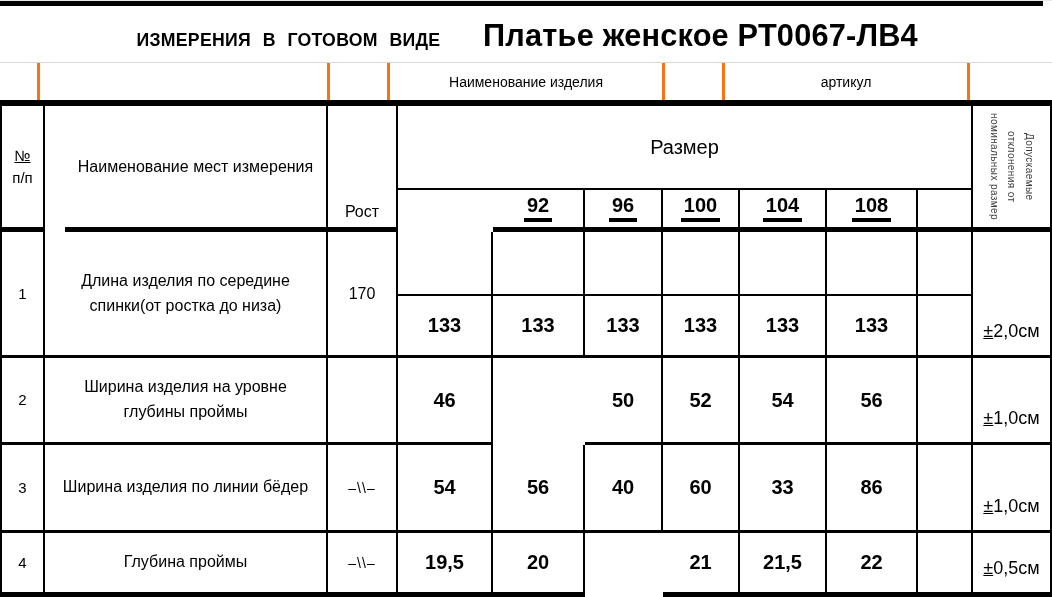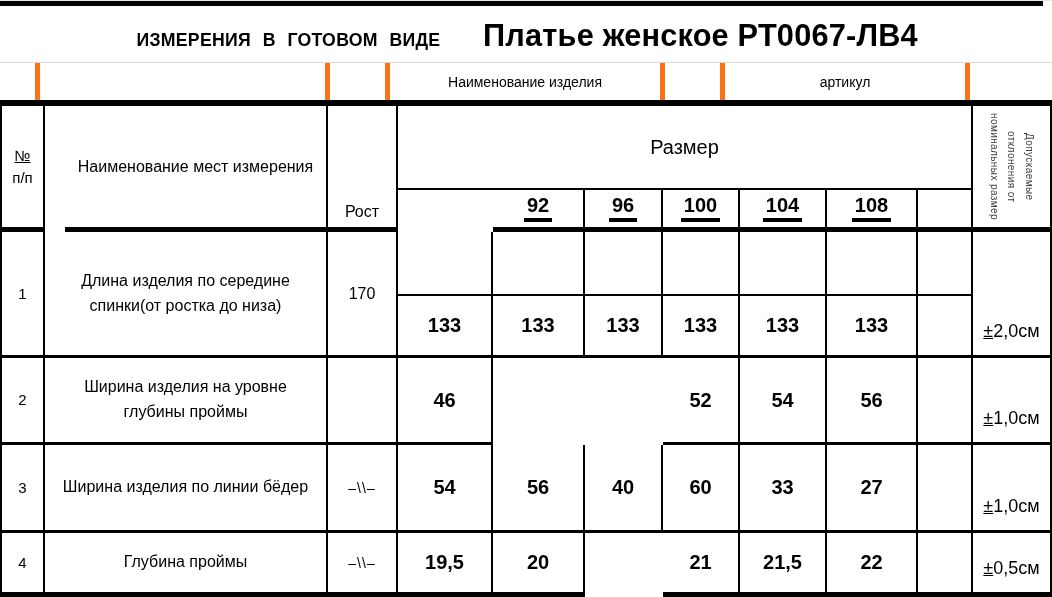--- a/index.html
+++ b/index.html
@@ -12,21 +12,21 @@
   .top-bar{position:absolute;top:0;left:0;width:1043px;height:5px;background:#000;}
   .titles{height:100%;display:flex;align-items:baseline;justify-content:center;gap:22px;padding-top:16px;box-sizing:border-box;}
   .title-small{font-size:19px;font-weight:bold;word-spacing:7px;letter-spacing:.3px;transform:scaleX(.93);transform-origin:right baseline;}
   .title-big{font-size:32px;font-weight:bold;letter-spacing:.2px;transform:scaleX(.96);transform-origin:left baseline;}
   
   .subheader{
     position:absolute;top:62px;left:0;width:1052px;height:38px;display:grid;
     grid-template-columns:40px 290px 60px 275px 60px 245px 82px;
     border-top:1px solid #d9d9d9;box-sizing:border-box;
   }
-  .sh-cell{border-right:5px solid #f97316;display:flex;align-items:center;justify-content:center;font-size:14px;}
+  .sh-cell{border-right:3px solid #f97316;display:flex;align-items:center;justify-content:center;font-size:14px;}
   .sh-cell:last-child{border-right:none;}
   
   .main-table{
     position:absolute;top:100px;left:0;width:1052px;height:497px;box-sizing:border-box;
     display:grid;background:#fff;
     grid-template-columns:43px 283px 70px 95px 92px 78px 77px 87px 91px 55px 79px;
     grid-template-rows:84px 42px 64px 62px 87px 88px 64px;
     border-top:6px solid #000;border-left:2px solid #000;
   }
   .c{
@@ -128,37 +128,38 @@
     <div class="c val bb3" style="grid-area:4/9/5/10">133</div>
     <div class="c bb3" style="grid-area:4/10/5/11"></div>
     <div class="c tol bb3" style="grid-area:3/11/5/12">
       <span><span class="pm">±</span><span>2,0см</span></span>
     </div>
 
     <div class="c num-col bb3" style="grid-area:5/1/6/2">2</div>
     <div class="c row-name bb3" style="grid-area:5/2/6/3">Ширина изделия на уровне глубины проймы</div>
     <div class="c ditto bb3" style="grid-area:5/3/6/4"></div>
     <div class="c val bb3" style="grid-area:5/4/6/5">46</div>
+    <div class="c val bb3" style="grid-area:5/6/6/7">50</div>
     <div class="c val bb3" style="grid-area:5/7/6/8">52</div>
     <div class="c val bb3" style="grid-area:5/8/6/9">54</div>
     <div class="c val bb3" style="grid-area:5/9/6/10">56</div>
     <div class="c bb3" style="grid-area:5/10/6/11"></div>
     <div class="c tol bb3" style="grid-area:5/11/6/12">
       <span><span class="pm">±</span><span>1,0см</span></span>
     </div>
 
     <div class="c num-col bb3" style="grid-area:6/1/7/2">3</div>
     <div class="c row-name bb3" style="grid-area:6/2/7/3">Ширина изделия по линии бёдер</div>
     <div class="c ditto bb3" style="grid-area:6/3/7/4">–\\–</div>
     <div class="c val bb3" style="grid-area:6/4/7/5">54</div>
     <div class="c val bb3" style="grid-area:6/5/7/6">56</div>
     <div class="c val bb3" style="grid-area:6/6/7/7">40</div>
     <div class="c val bb3" style="grid-area:6/7/7/8">60</div>
     <div class="c val bb3" style="grid-area:6/8/7/9">33</div>
-    <div class="c val bb3" style="grid-area:6/9/7/10">27</div>
+    <div class="c val bb3" style="grid-area:6/9/7/10">86</div>
     <div class="c bb3" style="grid-area:6/10/7/11"></div>
     <div class="c tol bb3" style="grid-area:6/11/7/12">
       <span><span class="pm">±</span><span>1,0см</span></span>
     </div>
 
     <div class="c num-col bb5" style="grid-area:7/1/8/2">4</div>
     <div class="c row-name bb5" style="grid-area:7/2/8/3">Глубина проймы</div>
     <div class="c ditto bb5" style="grid-area:7/3/8/4">–\\–</div>
     <div class="c val bb5" style="grid-area:7/4/8/5">19,5</div>
     <div class="c val bb5" style="grid-area:7/5/8/6">20</div>

